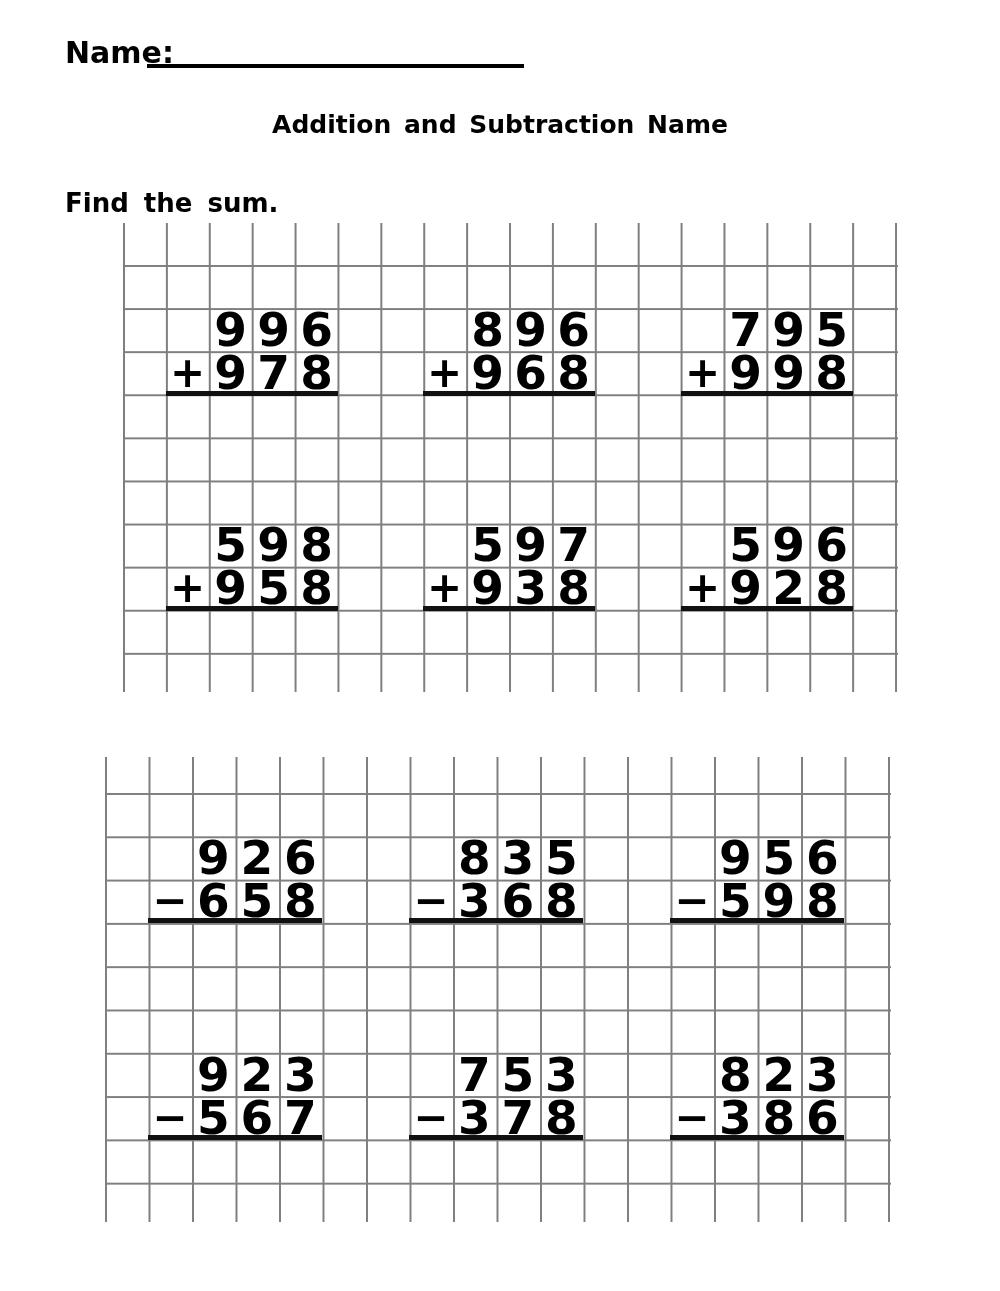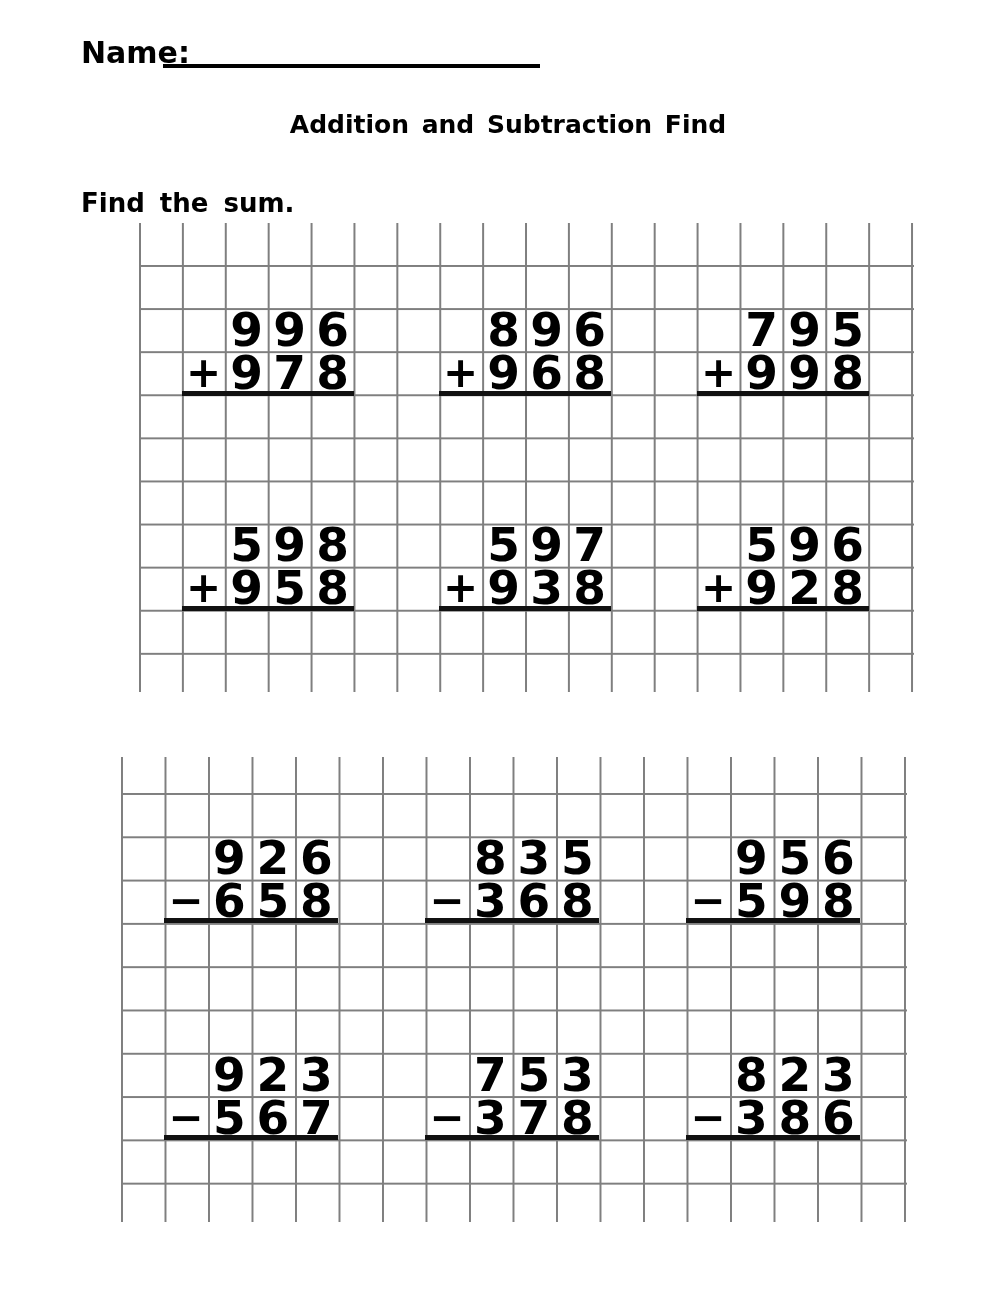--- a/index.html
+++ b/index.html
@@ -9,21 +9,21 @@
   }
   html,body{margin:0;padding:0;}
   body{
     width:1000px;height:1291px;
     position:relative;
     background:#ffffff;
     font-family:"DejaVu Sans","Liberation Sans",sans-serif;
     color:var(--text);
     overflow:hidden;
   }
-  .page{position:absolute;inset:0;margin-left:16px;}
+  .page{position:absolute;inset:0;}
 
   
   .name-label{position:absolute;left:65px;top:36px;font-size:30px;font-weight:bold;line-height:34px;}
   .name-line{position:absolute;left:147px;top:64px;width:377px;height:4px;background:var(--text);}
   .title{position:absolute;left:0;top:110px;width:100%;text-align:center;font-size:25px;font-weight:bold;word-spacing:4px;}
   .section-heading{position:absolute;left:65px;font-size:26px;font-weight:bold;word-spacing:6px;}
   #heading-sum{top:188px;}
   #heading-diff{top:711px;}
 
   
@@ -45,21 +45,21 @@
   .answer-area{position:absolute;left:0;width:100%;height:42px;}
 </style>
 </head>
 <body>
 
 <div class="page">
 
   <span class="name-label">Name:</span>
   <div class="name-line"></div>
 
-  <div class="title">Addition and Subtraction Find</div>
+  <div class="title">Addition and Subtraction Name</div>
 
   <div class="section-heading" id="heading-sum">Find the sum.</div>
   <div class="grid" id="grid-sum">
     <div class="hlines"></div>
   </div>
 
   <div class="grid" id="grid-diff">
     <div class="hlines"></div>
   </div>
 

